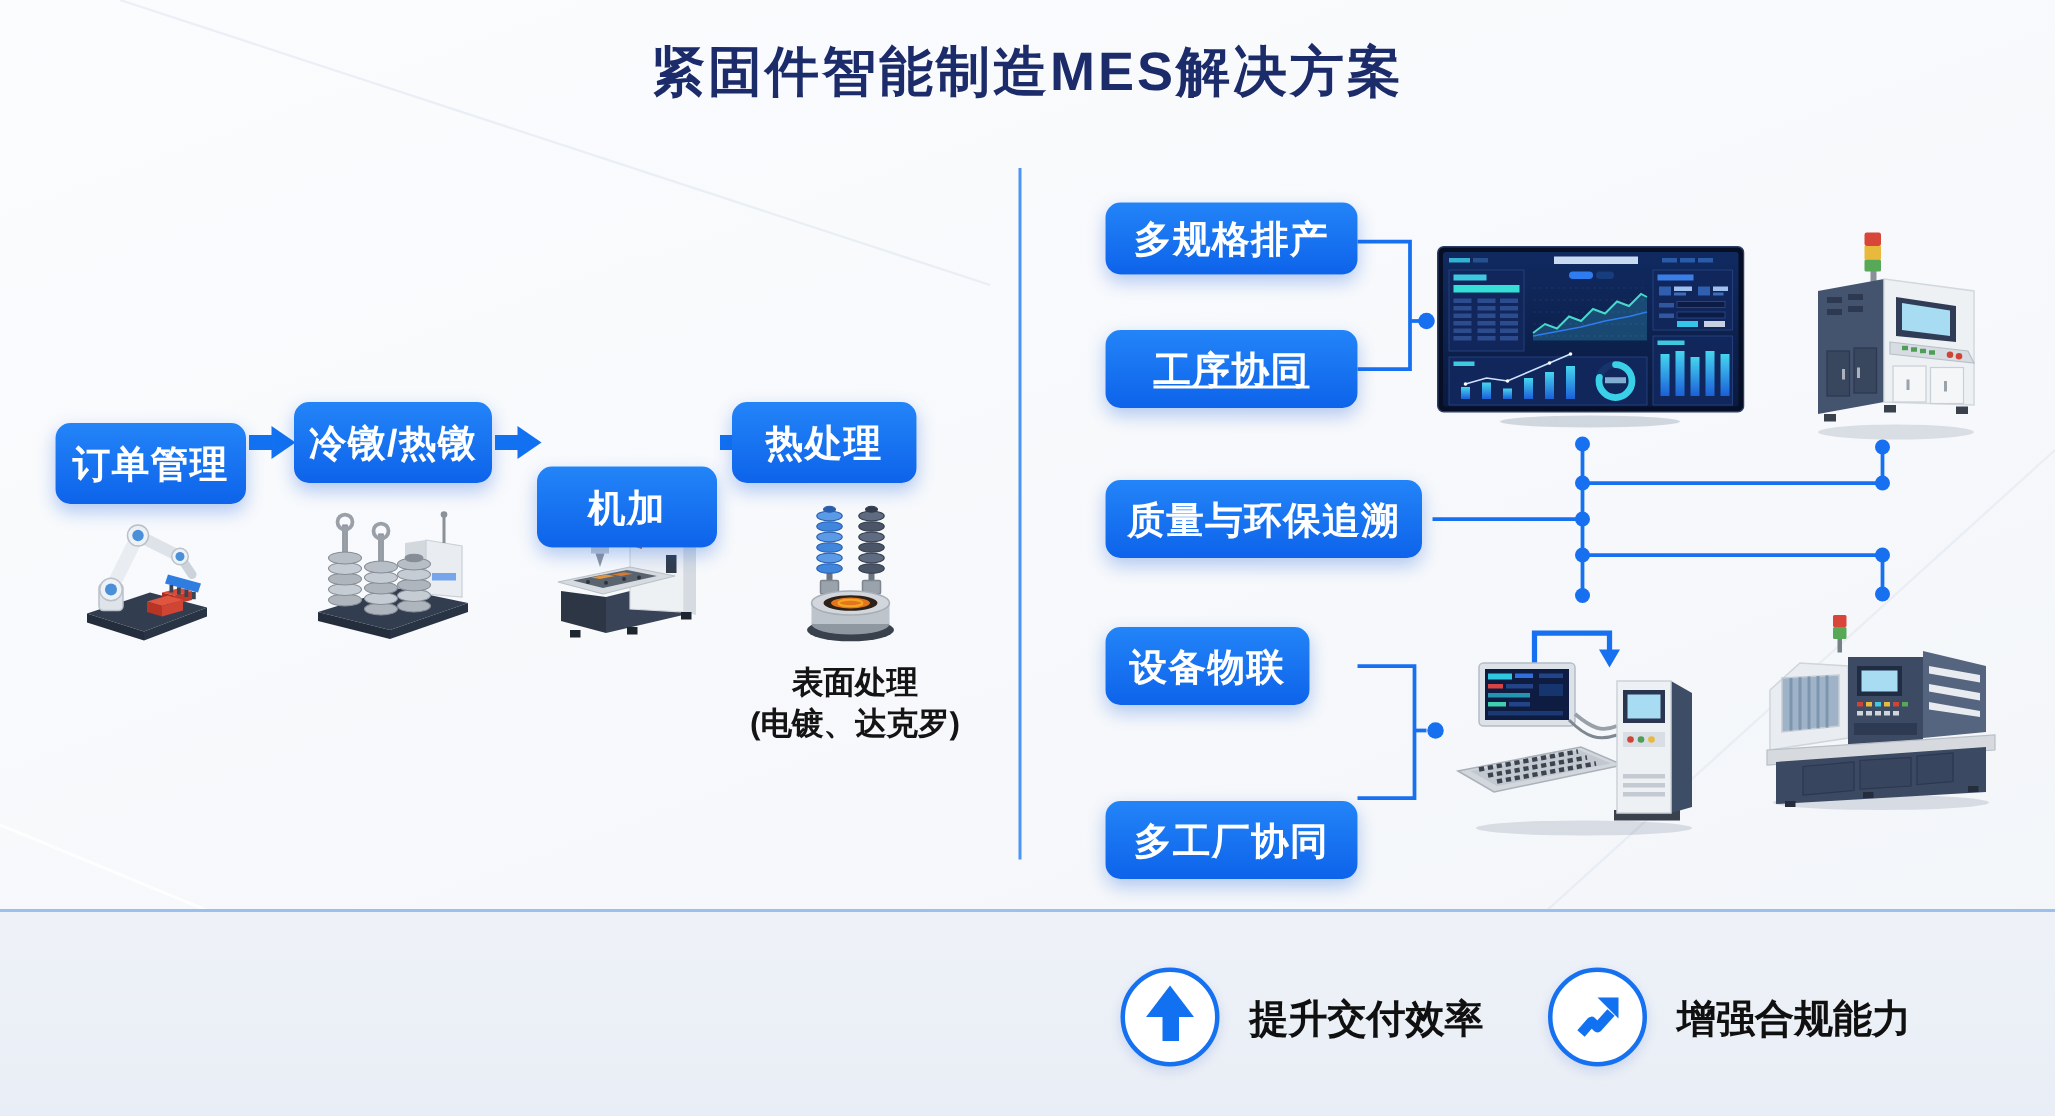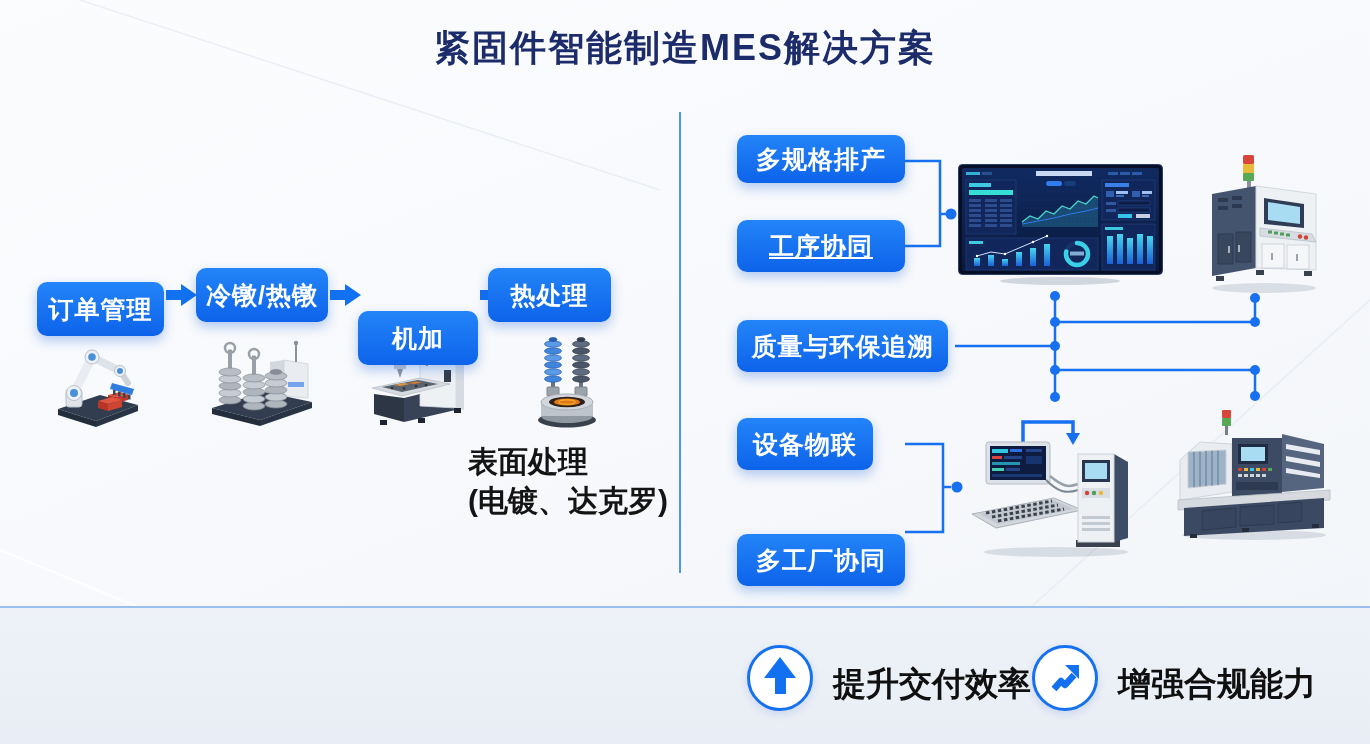--- a/index.html
+++ b/index.html
@@ -14,29 +14,29 @@
     font-size:25px;letter-spacing:1px;border-radius:10px;
     box-shadow:0 5px 12px rgba(17,90,220,.30);}
   .flow-arrow{position:absolute;width:31px;height:22px;z-index:3;}
   .flow-arrow .bar{position:absolute;left:0;top:6px;width:16px;height:10px;background:#1171f0;}
   .flow-arrow .head{position:absolute;left:15px;top:0;width:0;height:0;
     border-top:11px solid transparent;border-bottom:11px solid transparent;border-left:16px solid #1171f0;}
   .divider-v{left:679px;top:112px;width:2px;height:461px;background:#4d95f4;z-index:2;}
   .divider-h{left:0;top:606px;width:1370px;height:2px;background:#9cc0ee;z-index:1;}
   .bottom-band{left:0;top:608px;width:1370px;height:136px;
     background:linear-gradient(180deg,#eef2f8,#e9edf5);z-index:0;}
-  .surface-note{left:468px;top:442px;width:204px;font-size:30px;
+  .surface-note{left:468px;top:442px;width:204px;text-align:center;font-size:21px;
     font-weight:700;color:#141414;line-height:1.3;z-index:3;}
   .badge-circle{position:absolute;width:66px;height:66px;border-radius:50%;
     background:#ffffff;border:3px solid #1671f0;box-sizing:border-box;z-index:3;
     box-shadow:0 3px 8px rgba(20,80,200,.15);}
   .up-arrow-stem{position:absolute;left:25px;top:28px;width:11px;height:18px;background:#1171f0;}
   .up-arrow-head{position:absolute;left:14px;top:9px;width:0;height:0;
     border-left:16px solid transparent;border-right:16px solid transparent;border-bottom:21px solid #1171f0;}
-  .benefit-label{position:absolute;font-size:33px;font-weight:700;color:#101010;z-index:3;}
+  .benefit-label{position:absolute;font-size:26px;font-weight:700;color:#101010;z-index:3;}
   svg{display:block;}
 </style>
 </head>
 <body>
 
 <div id="canvas">
 
   <svg class="abs" style="left:0;top:0;z-index:0" width="1370" height="744" viewBox="0 0 1370 744">
     <line x1="80" y1="0" x2="660" y2="190" stroke="rgba(205,215,232,.35)" stroke-width="1.5"></line>
     <line x1="1370" y1="300" x2="880" y2="744" stroke="rgba(205,215,232,.30)" stroke-width="1.5"></line>

